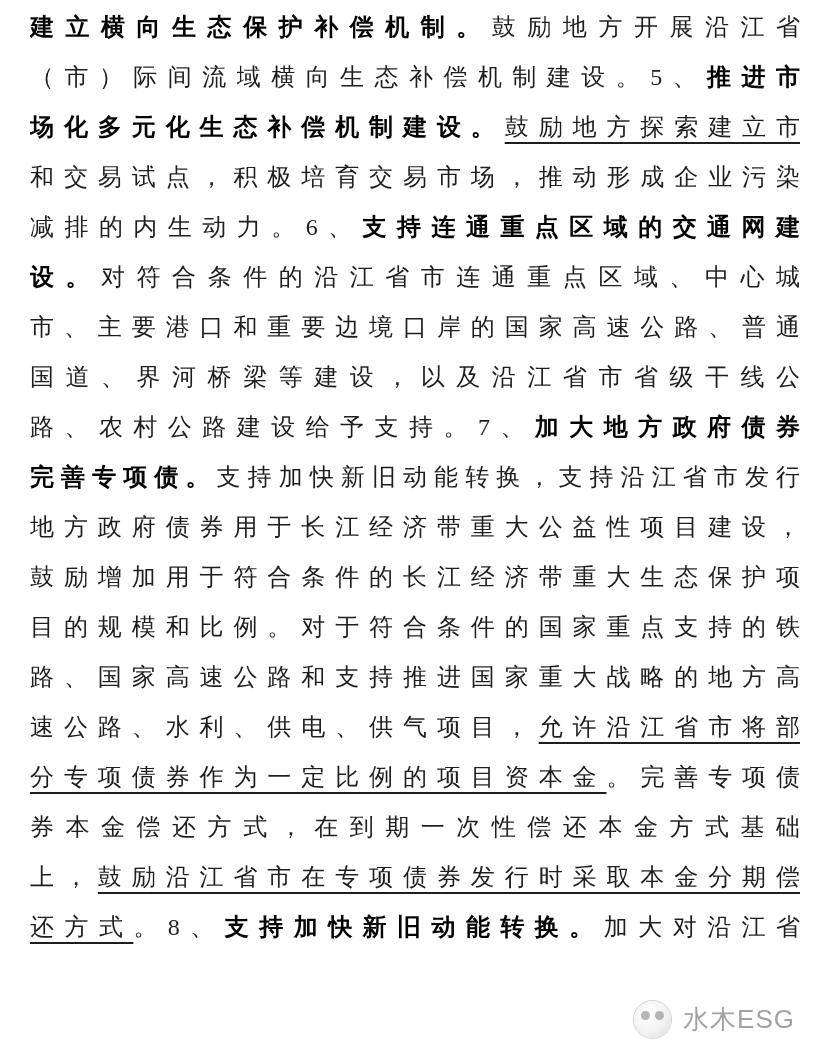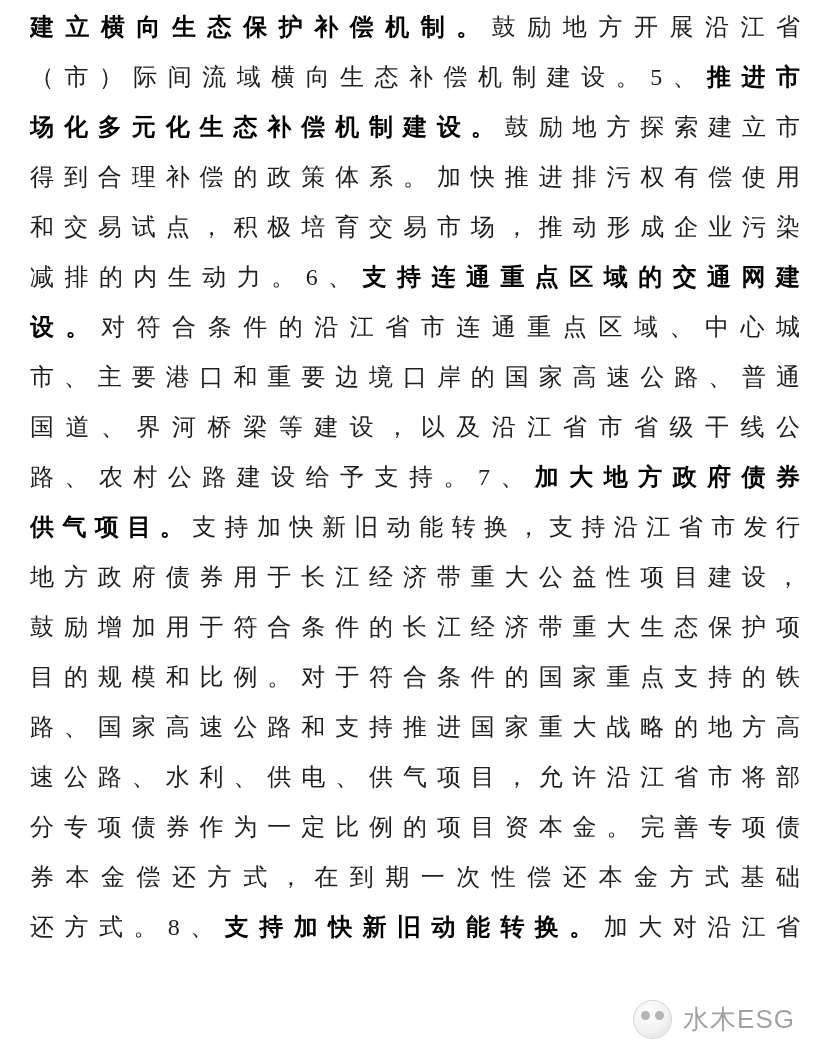--- a/index.html
+++ b/index.html
@@ -36,20 +36,21 @@
     text-align-last: justify;
     text-justify: inter-character;
     overflow: hidden;
   }
   .seg { white-space: pre-wrap; }
   .seg-bold {
     font-weight: 700;
     color: var(--bold-color);
   }
   .seg-underline {
+    text-decoration: underline;
     text-decoration-thickness: 2px;
     text-underline-offset: 7px;
   }
   .seg-num {
     font-family: "Liberation Serif", "DejaVu Serif", serif;
   }
   .watermark {
     position: absolute;
     top: 1001px;
     right: 33px;
@@ -94,34 +95,34 @@
   }
 </style>
 </head>
 <body>
 
 <div class="page">
   <div class="doc" id="doc">
       <div class="line"><span class="seg seg-bold">建立横向生态保护补偿机制。</span><span class="seg seg-normal">鼓励地方开展沿江省</span></div>
       <div class="line"><span class="seg seg-normal">（市）际间流域横向生态补偿机制建设。</span><span class="seg seg-num">5、</span><span class="seg seg-bold">推进市</span></div>
       <div class="line"><span class="seg seg-bold">场化多元化生态补偿机制建设。</span><span class="seg seg-underline">鼓励地方探索建立市</span></div>
-      <div class="line"><span class="seg seg-underline">得到合理补偿的政策体系。</span><span class="seg seg-normal">加快推进排污权有偿使用</span></div>
       <div class="line"><span class="seg seg-normal">和交易试点，积极培育交易市场，推动形成企业污染</span></div>
       <div class="line"><span class="seg seg-normal">减排的内生动力。</span><span class="seg seg-num">6、</span><span class="seg seg-bold">支持连通重点区域的交通网建</span></div>
       <div class="line"><span class="seg seg-bold">设。</span><span class="seg seg-normal">对符合条件的沿江省市连通重点区域、中心城</span></div>
       <div class="line"><span class="seg seg-normal">市、主要港口和重要边境口岸的国家高速公路、普通</span></div>
       <div class="line"><span class="seg seg-normal">国道、界河桥梁等建设，以及沿江省市省级干线公</span></div>
       <div class="line"><span class="seg seg-normal">路、农村公路建设给予支持。</span><span class="seg seg-num">7、</span><span class="seg seg-bold">加大地方政府债券</span></div>
-      <div class="line"><span class="seg seg-bold">供气项目。</span><span class="seg seg-normal">支持加快新旧动能转换，支持沿江省市发行</span></div>
+      <div class="line"><span class="seg seg-bold">完善专项债。</span><span class="seg seg-normal">支持加快新旧动能转换，支持沿江省市发行</span></div>
       <div class="line"><span class="seg seg-normal">地方政府债券用于长江经济带重大公益性项目建设，</span></div>
       <div class="line"><span class="seg seg-normal">鼓励增加用于符合条件的长江经济带重大生态保护项</span></div>
       <div class="line"><span class="seg seg-normal">目的规模和比例。对于符合条件的国家重点支持的铁</span></div>
       <div class="line"><span class="seg seg-normal">路、国家高速公路和支持推进国家重大战略的地方高</span></div>
       <div class="line"><span class="seg seg-normal">速公路、水利、供电、供气项目，</span><span class="seg seg-underline">允许沿江省市将部</span></div>
       <div class="line"><span class="seg seg-underline">分专项债券作为一定比例的项目资本金</span><span class="seg seg-normal">。完善专项债</span></div>
       <div class="line"><span class="seg seg-normal">券本金偿还方式，在到期一次性偿还本金方式基础</span></div>
+      <div class="line"><span class="seg seg-normal">上，</span><span class="seg seg-underline">鼓励沿江省市在专项债券发行时采取本金分期偿</span></div>
       <div class="line"><span class="seg seg-underline">还方式</span><span class="seg seg-normal">。</span><span class="seg seg-num">8、</span><span class="seg seg-bold">支持加快新旧动能转换。</span><span class="seg seg-normal">加大对沿江省</span></div>
     </div>
   <div class="watermark">
     <span class="wm-logo"></span>
     <span class="wm-text">水木ESG</span>
   </div>
 </div>
 
 </body></html>

